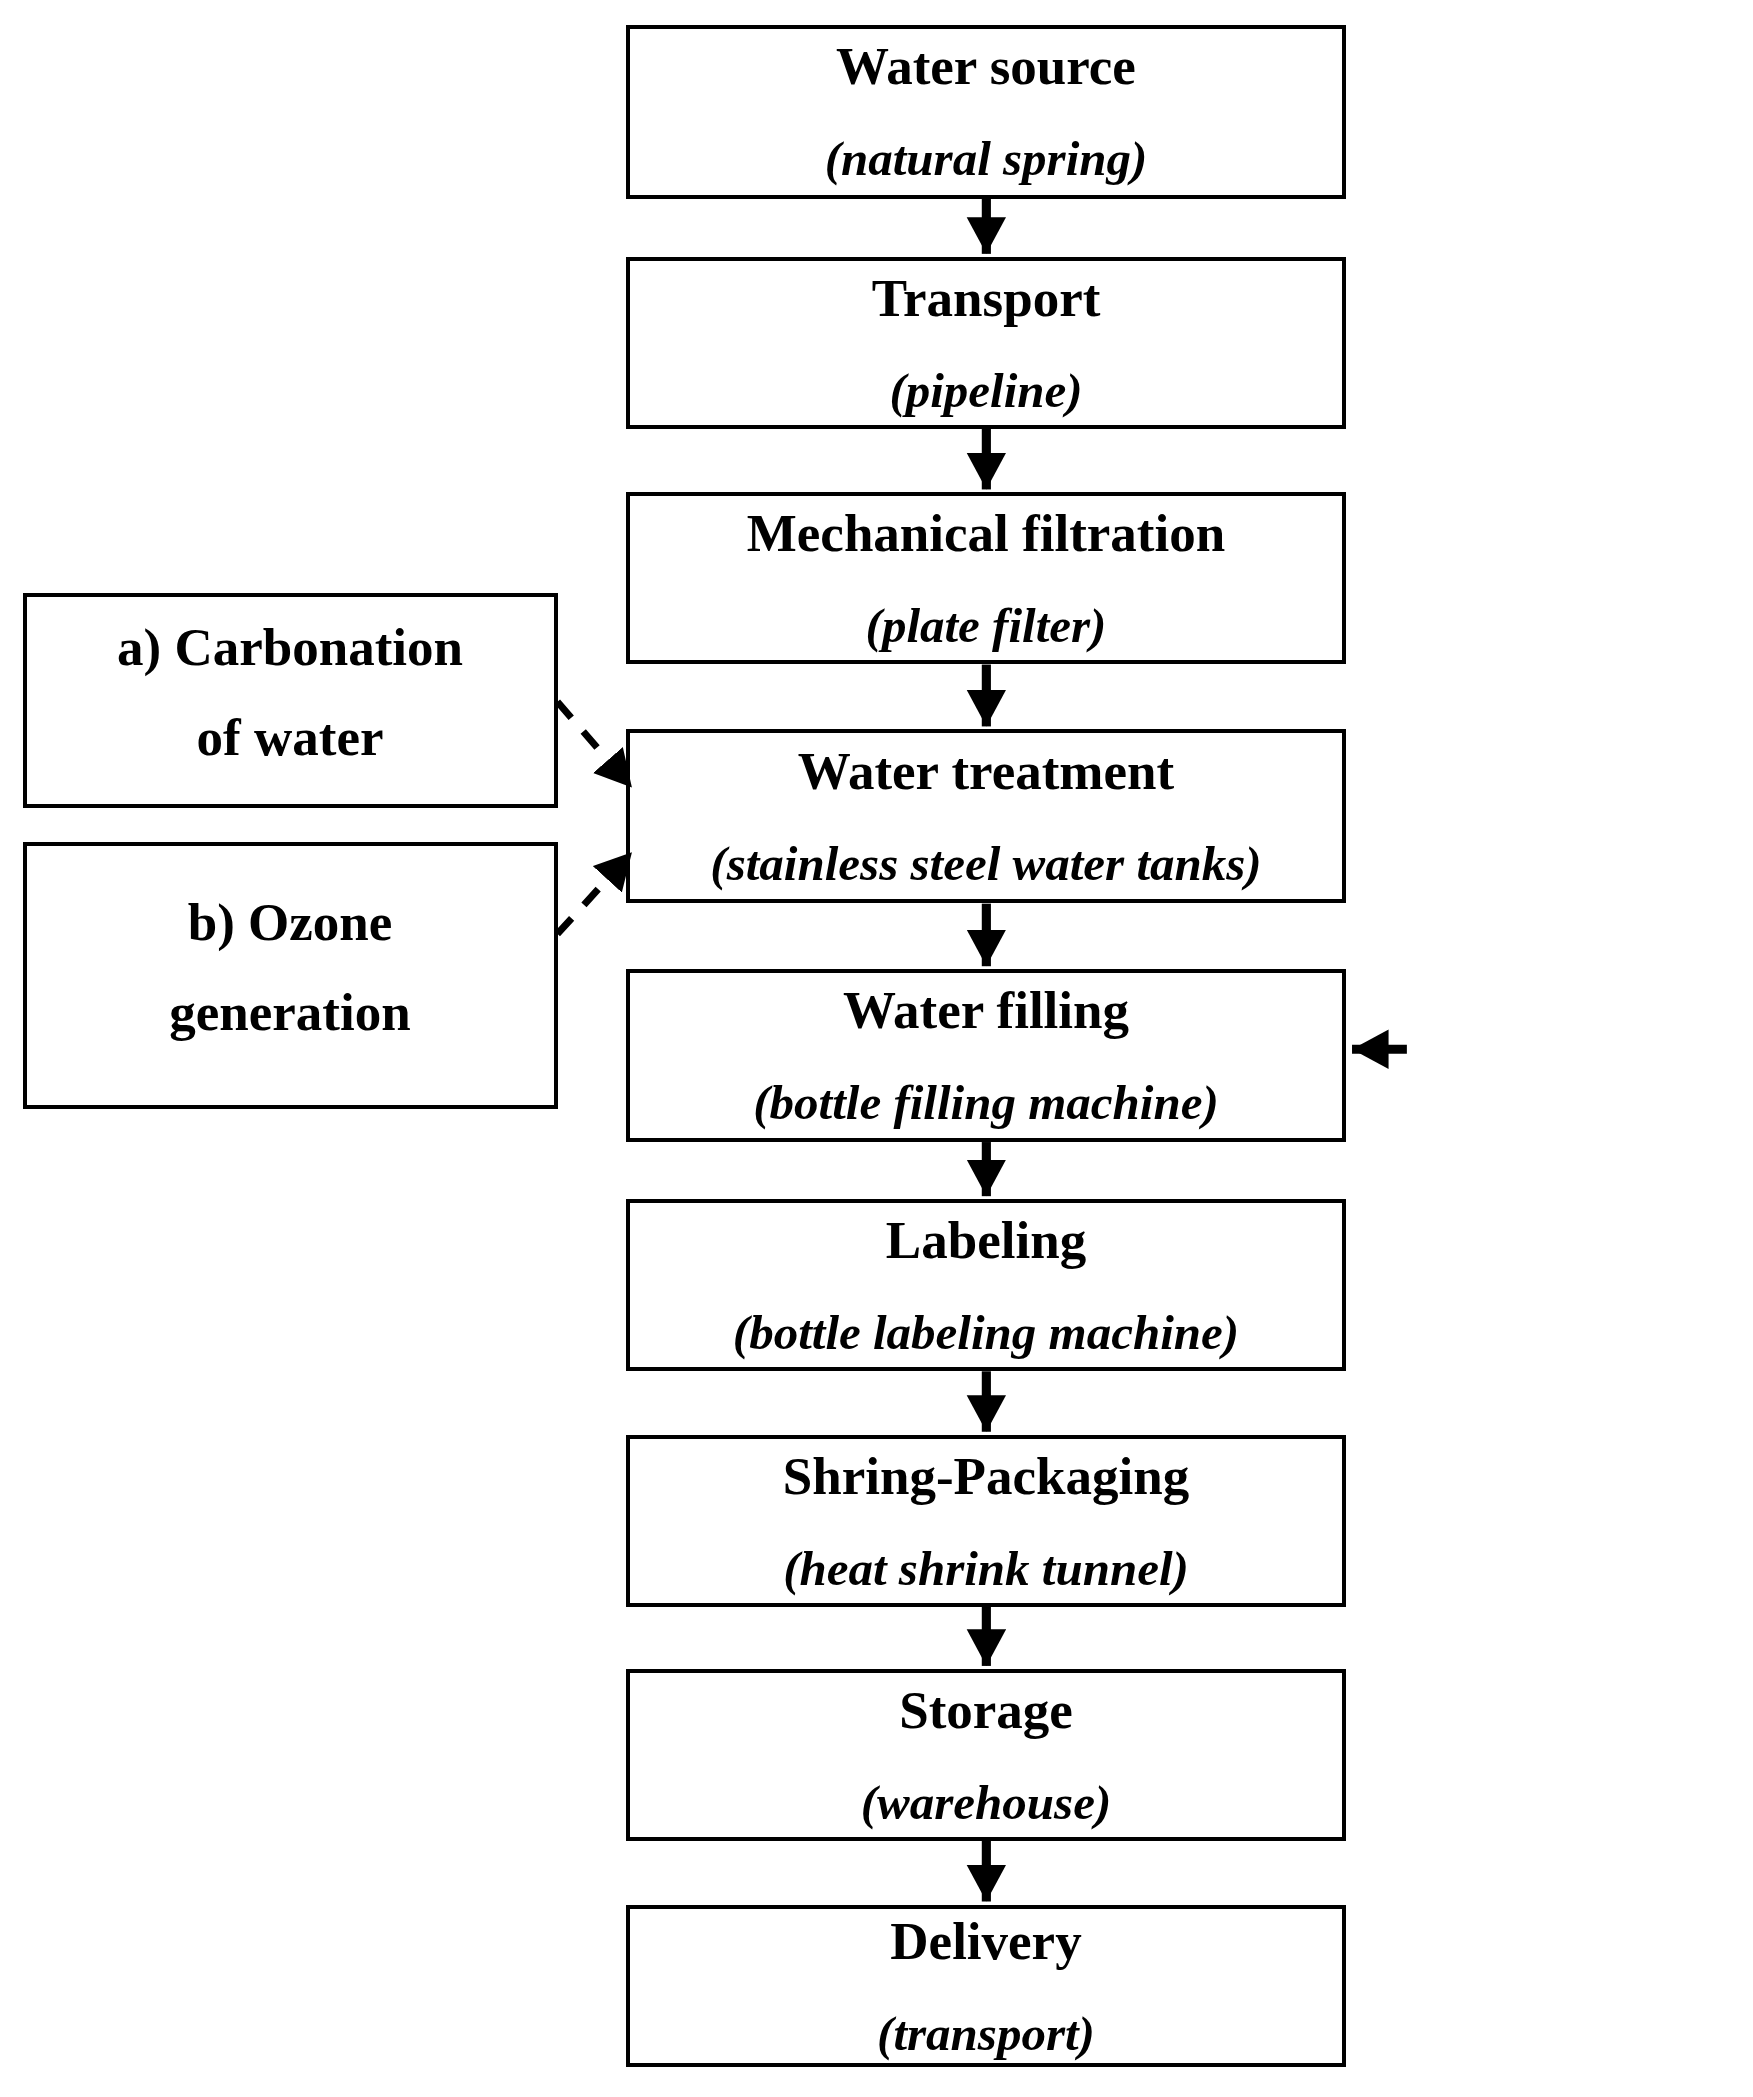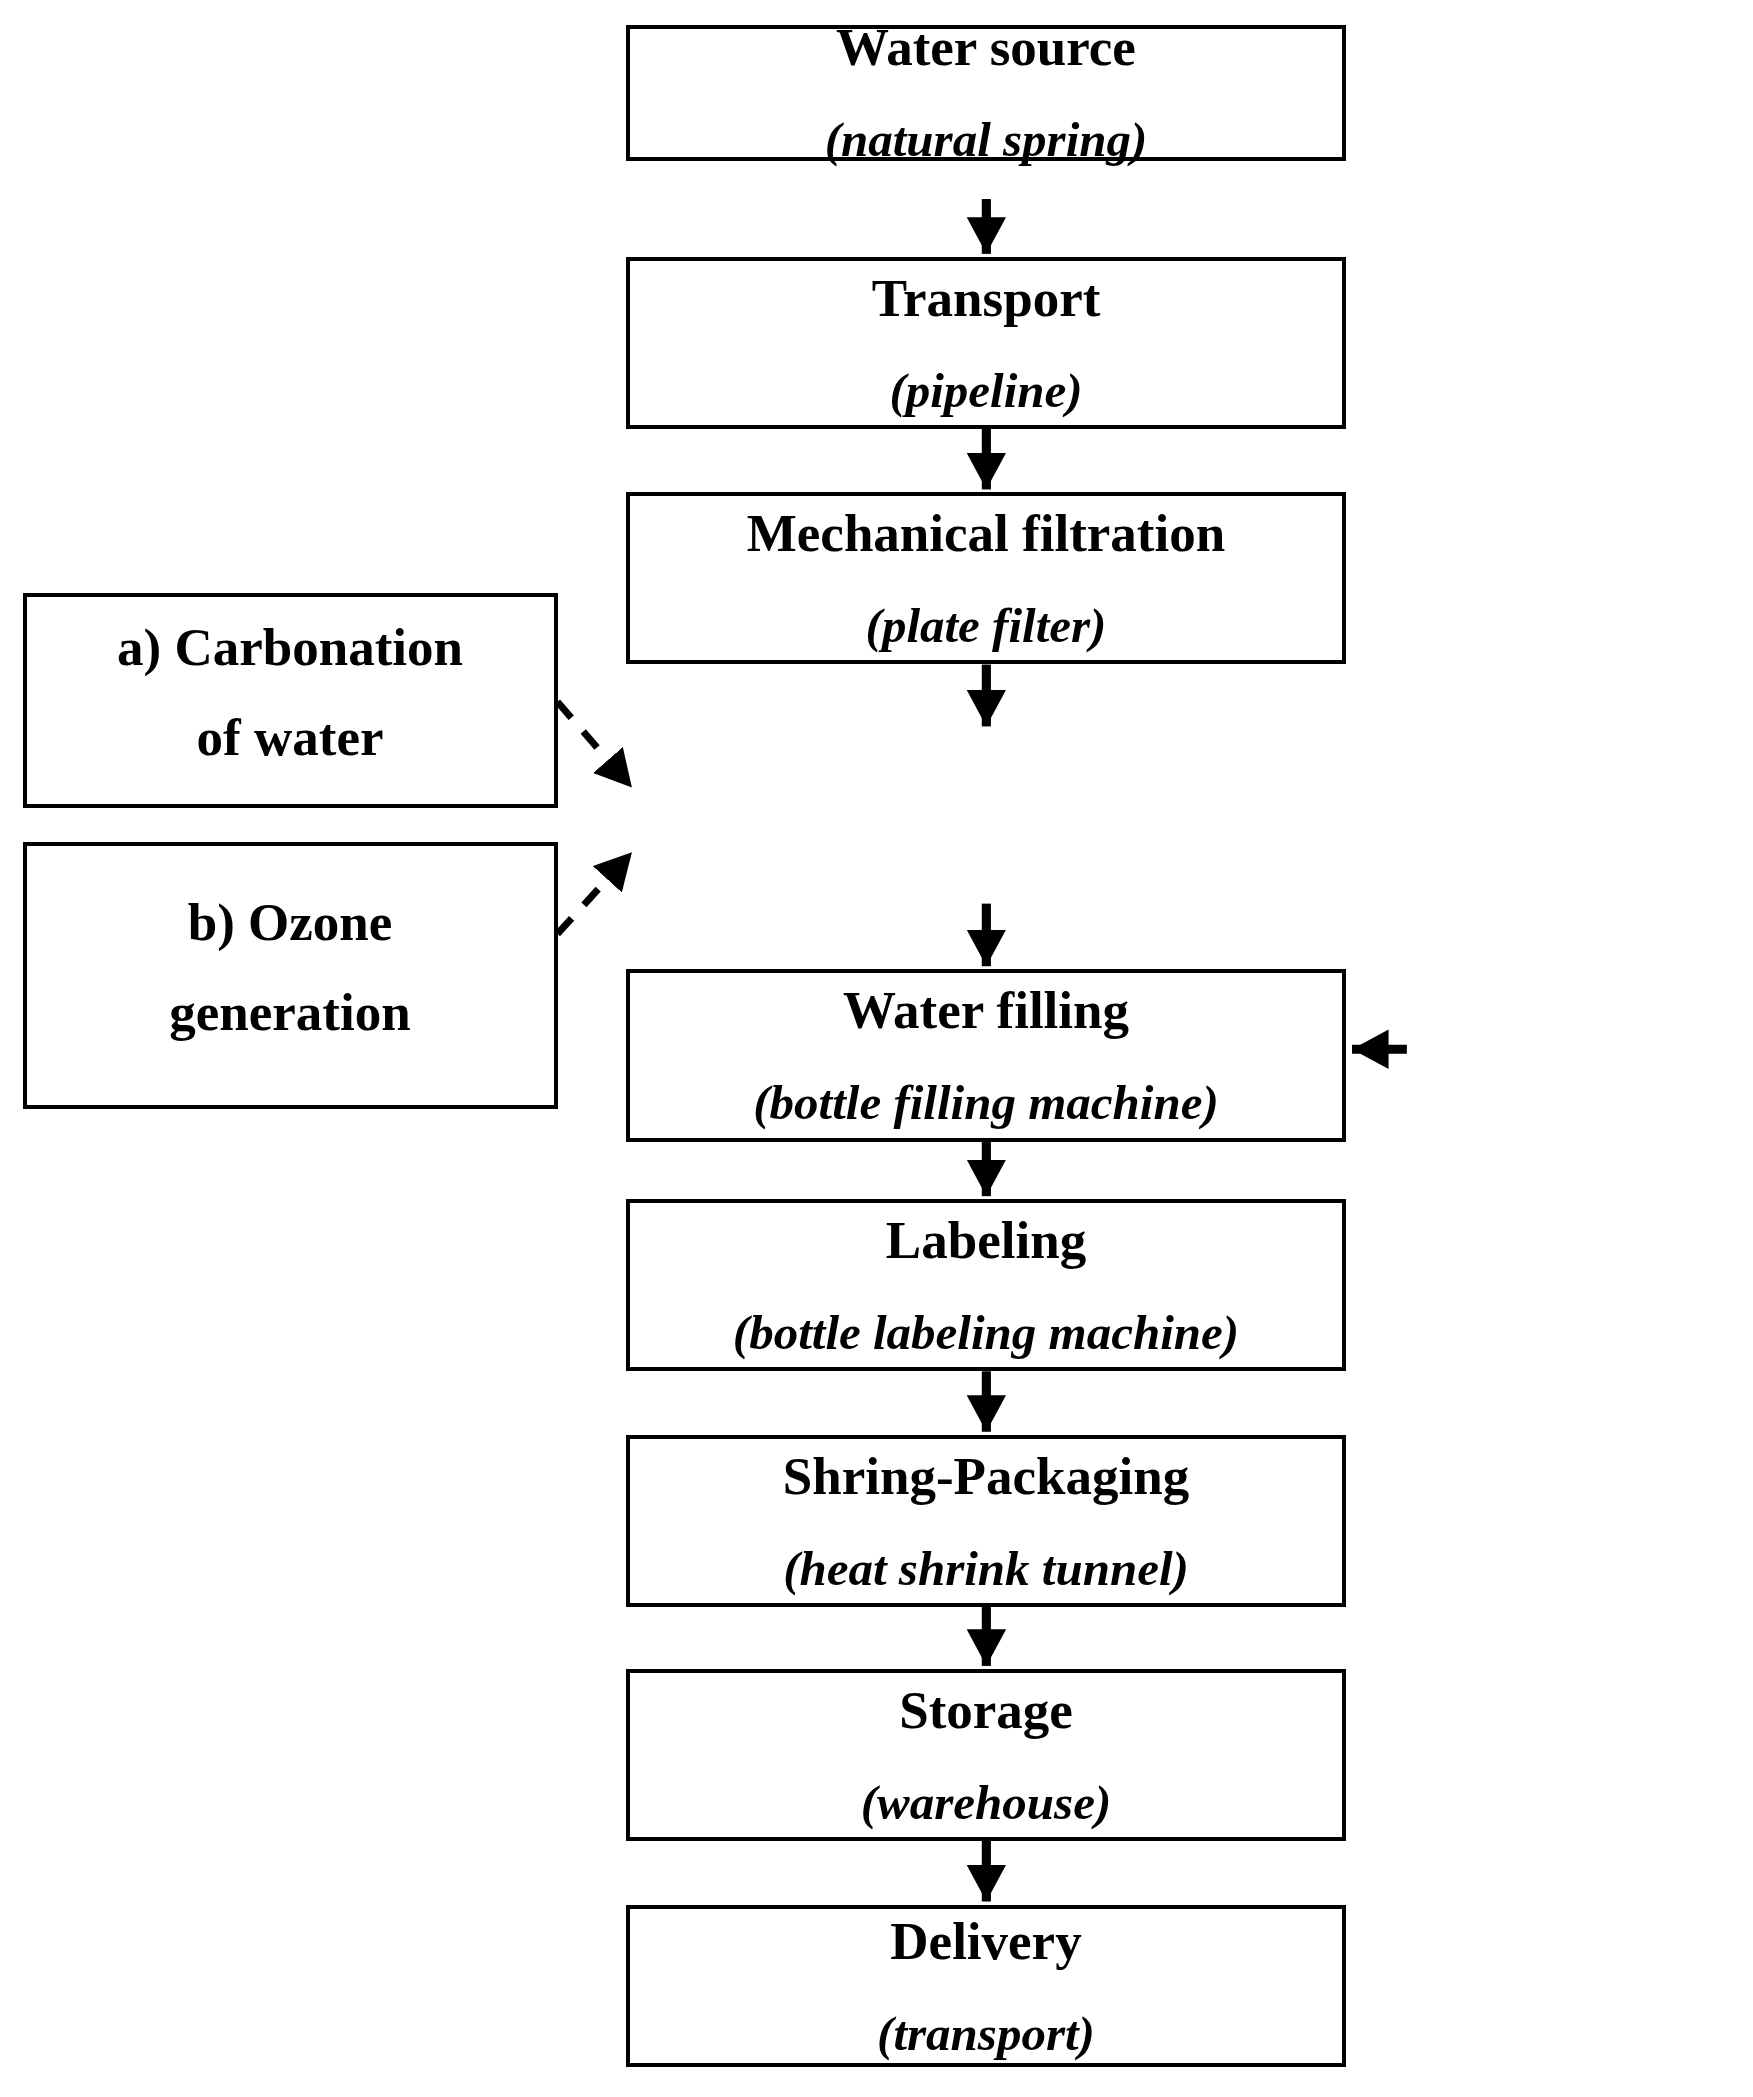--- a/index.html
+++ b/index.html
@@ -64,35 +64,39 @@
     font-style: italic;
     white-space: nowrap;
     margin-top: 20px;
   }
 </style>
 </head>
 <body>
 
 <div class="canvas">
 
-  <div class="node main" style="top:24.6px;height:136px">
+  <div class="node main" style="top:24.6px;height:174px">
     <span class="title">Water source</span>
     <span class="subtitle">(natural spring)</span>
   </div>
 
   <div class="node main" style="top:257px;height:172px">
     <span class="title">Transport</span>
     <span class="subtitle">(pipeline)</span>
   </div>
 
   <div class="node main" style="top:492px;height:172px">
     <span class="title">Mechanical filtration</span>
     <span class="subtitle">(plate filter)</span>
   </div>
 
+  <div class="node main" style="top:729px;height:174px">
+    <span class="title">Water treatment</span>
+    <span class="subtitle">(stainless steel water tanks)</span>
+  </div>
 
   <div class="node main" style="top:969px;height:173px">
     <span class="title">Water filling</span>
     <span class="subtitle">(bottle filling machine)</span>
   </div>
 
   <div class="node main" style="top:1199px;height:172px">
     <span class="title">Labeling</span>
     <span class="subtitle">(bottle labeling machine)</span>
   </div>

